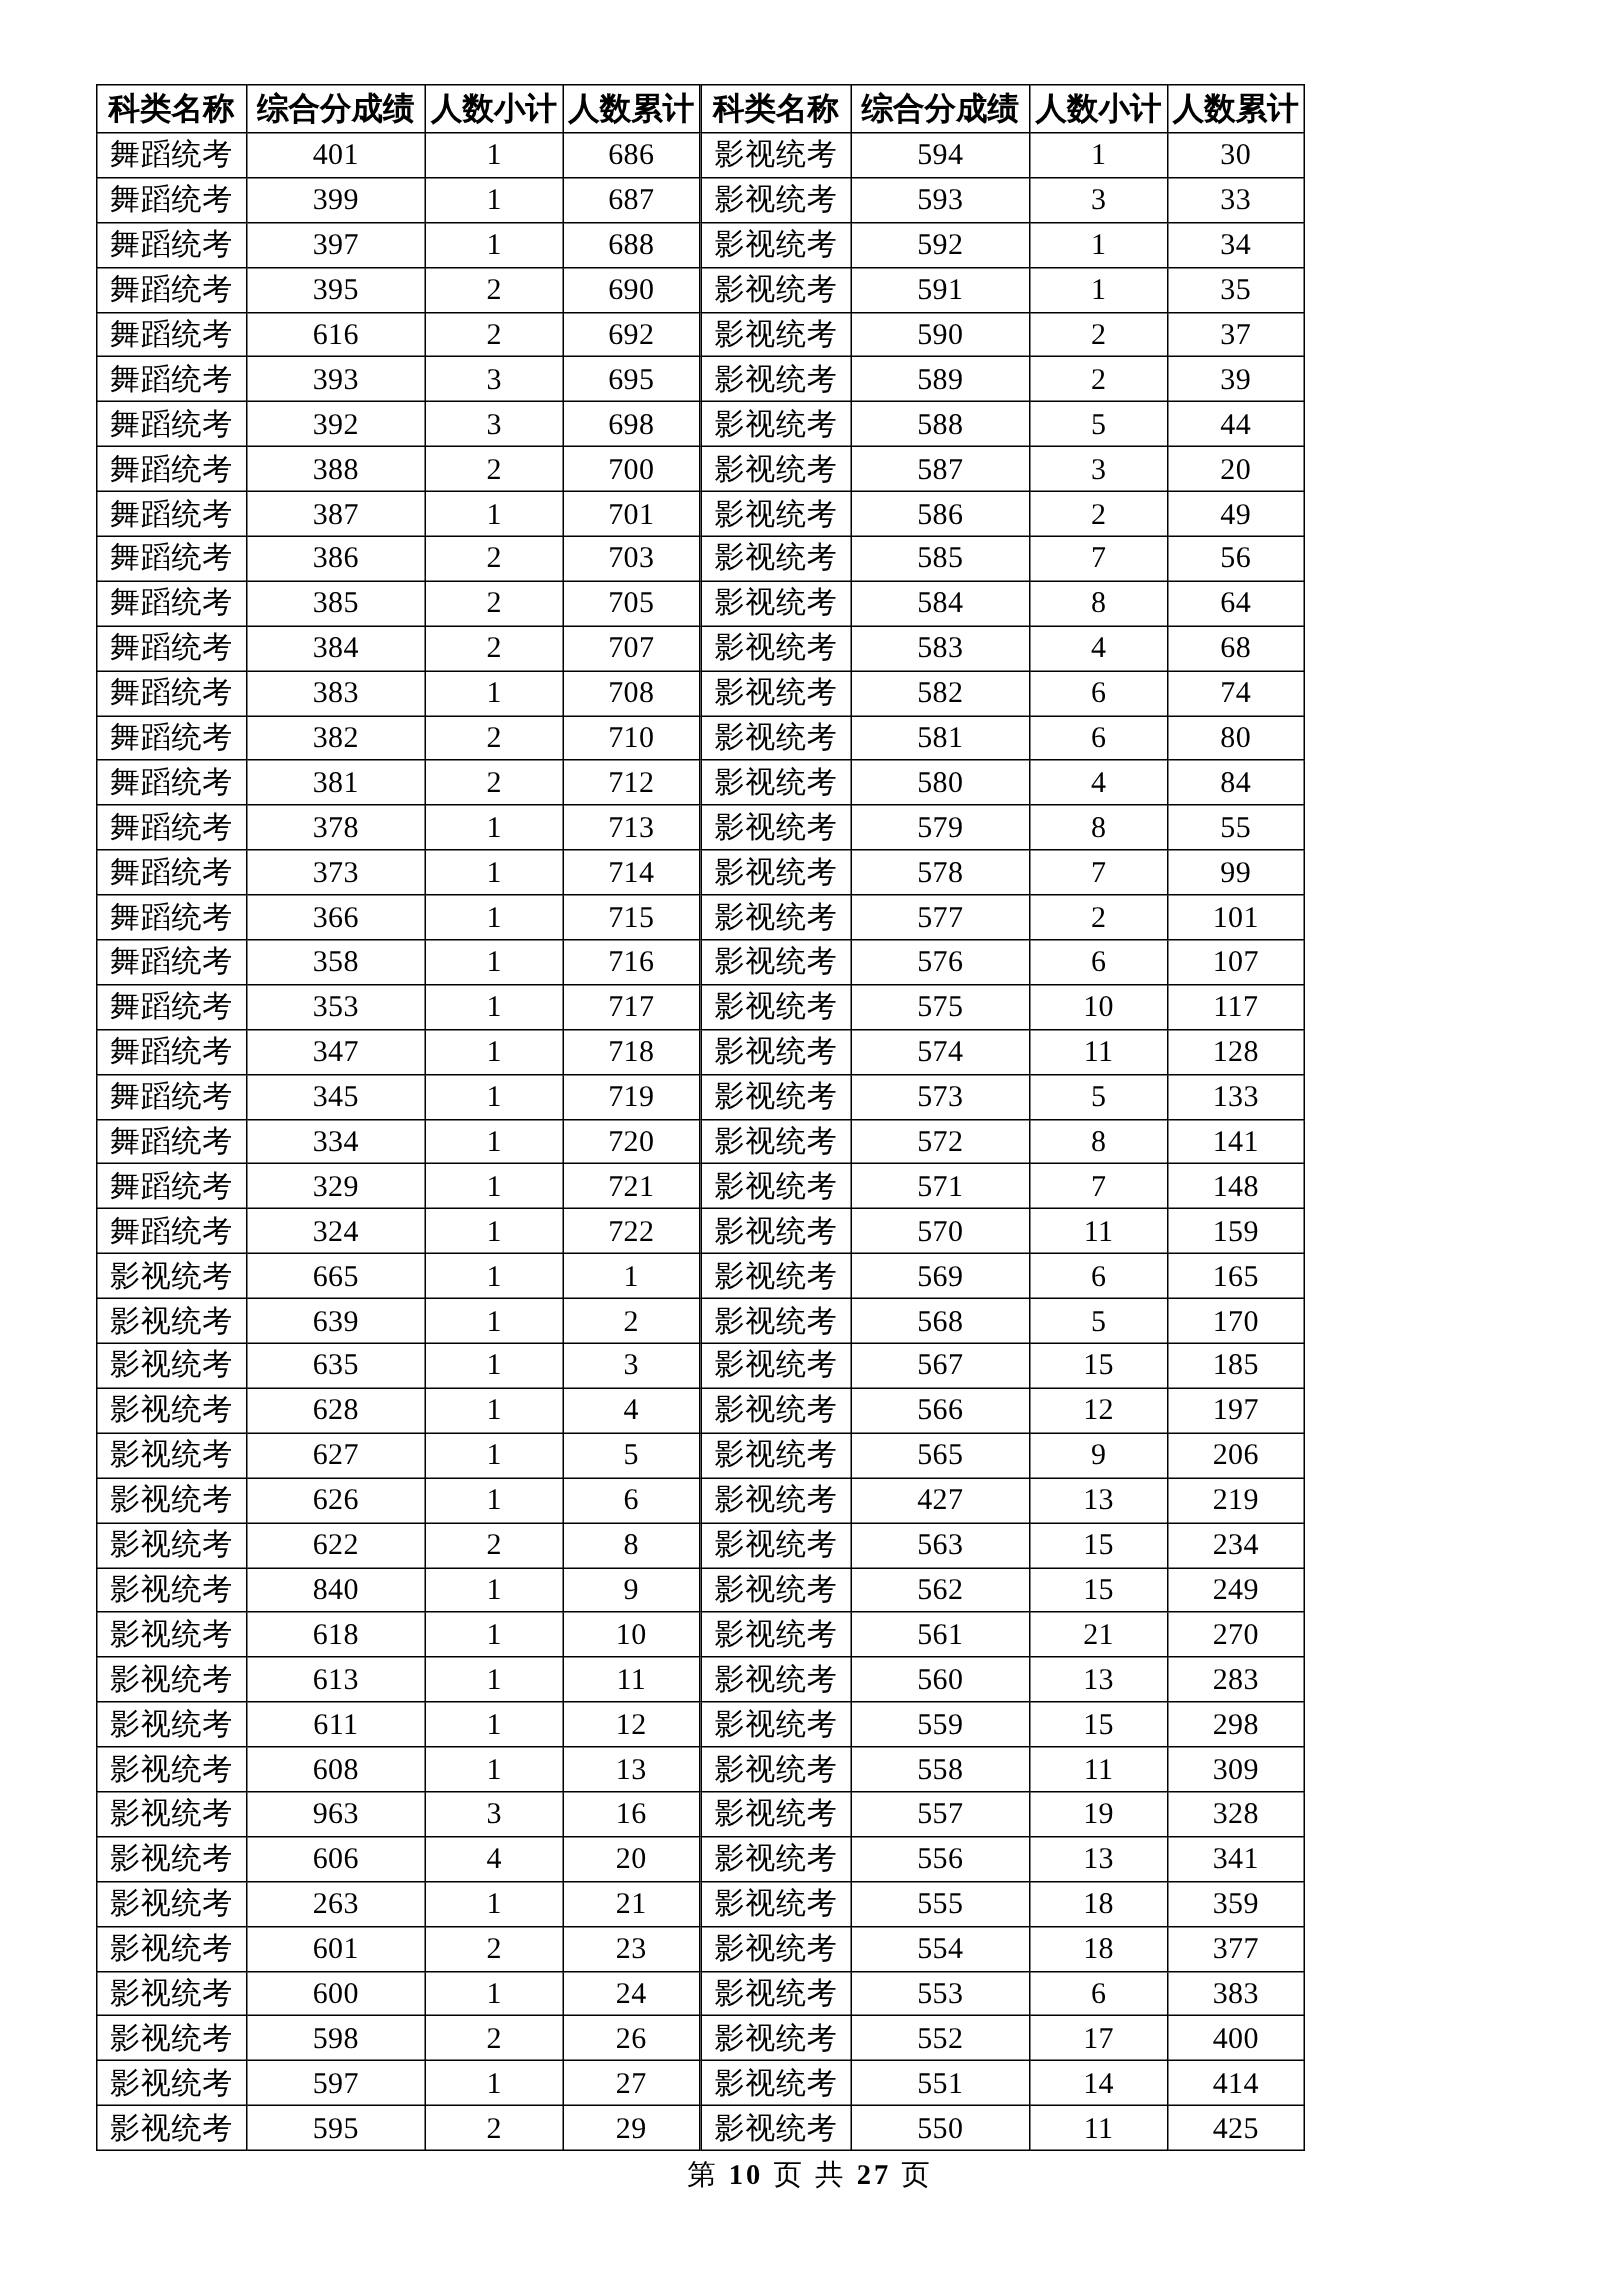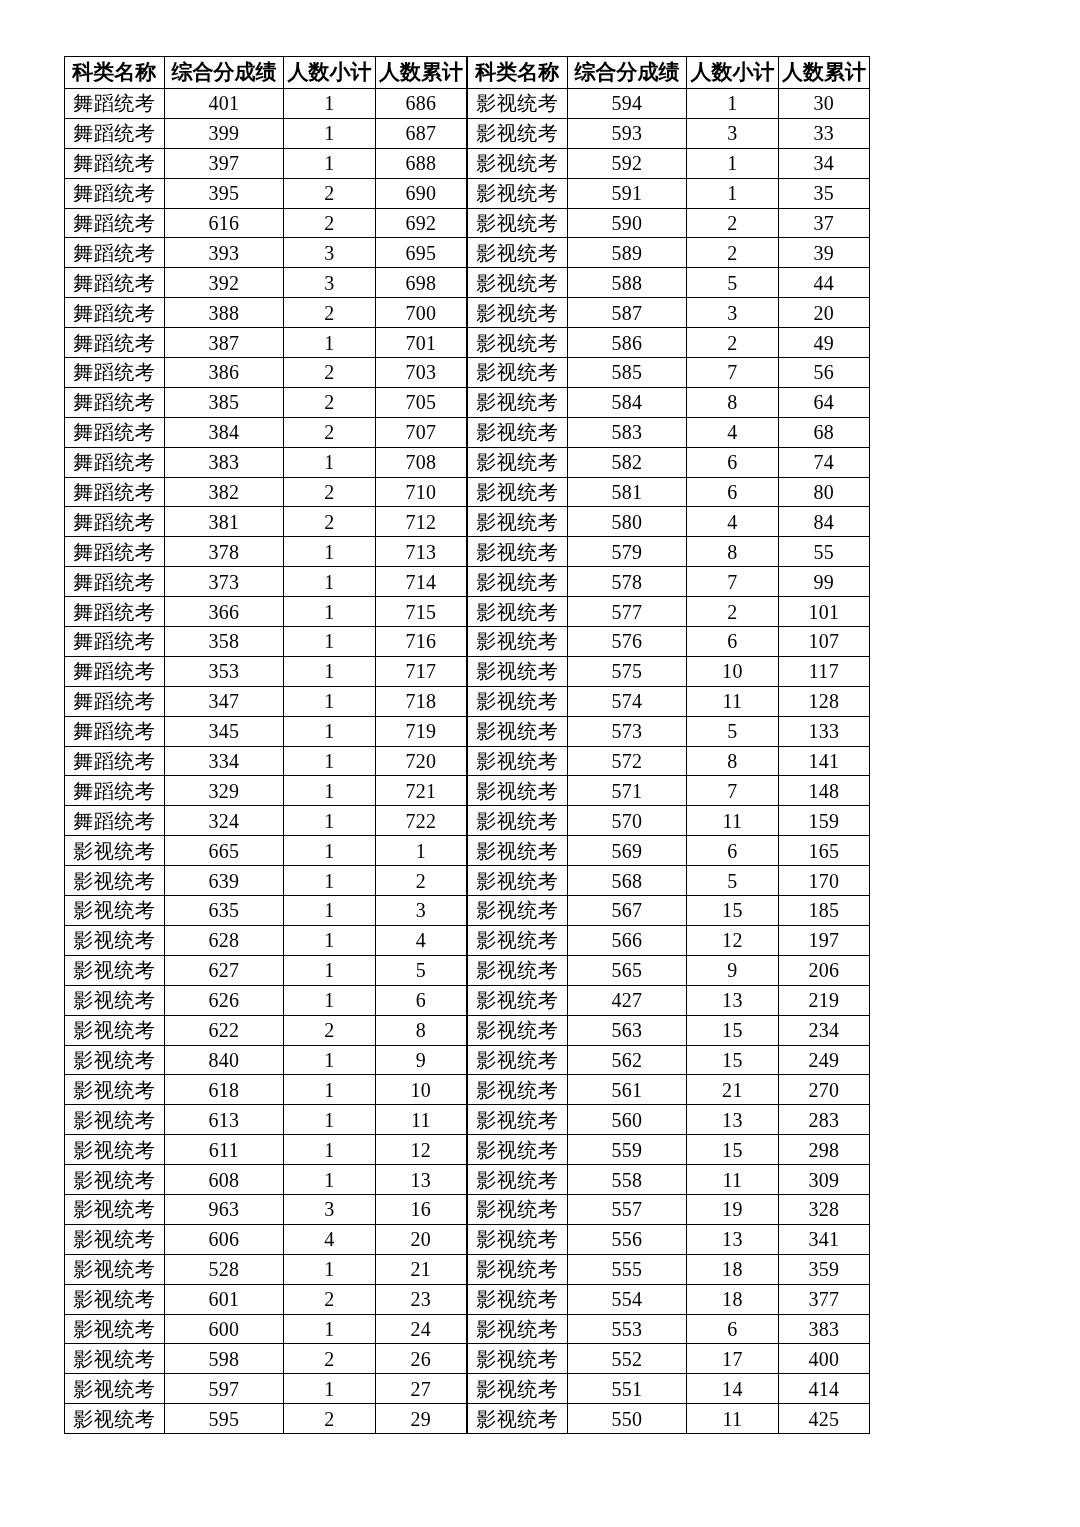--- a/index.html
+++ b/index.html
@@ -341,21 +341,21 @@
             <td class="num">16</td>
           </tr>
           <tr>
             <td class="cat">影视统考</td>
             <td class="num">606</td>
             <td class="num">4</td>
             <td class="num">20</td>
           </tr>
           <tr>
             <td class="cat">影视统考</td>
-            <td class="num">528</td>
+            <td class="num">263</td>
             <td class="num">1</td>
             <td class="num">21</td>
           </tr>
           <tr>
             <td class="cat">影视统考</td>
             <td class="num">601</td>
             <td class="num">2</td>
             <td class="num">23</td>
           </tr>
           <tr>
@@ -669,14 +669,21 @@
             <td class="cat">影视统考</td>
             <td class="num">550</td>
             <td class="num">11</td>
             <td class="num">425</td>
           </tr>
         </tbody>
     </table>
 
   </div>
 
+  <div class="footer">
+    <span>第</span>
+    <span class="pg-num">10</span>
+    <span>页 共</span>
+    <span class="pg-num">27</span>
+    <span>页</span>
+  </div>
 
 </div>
 
 </body></html>

